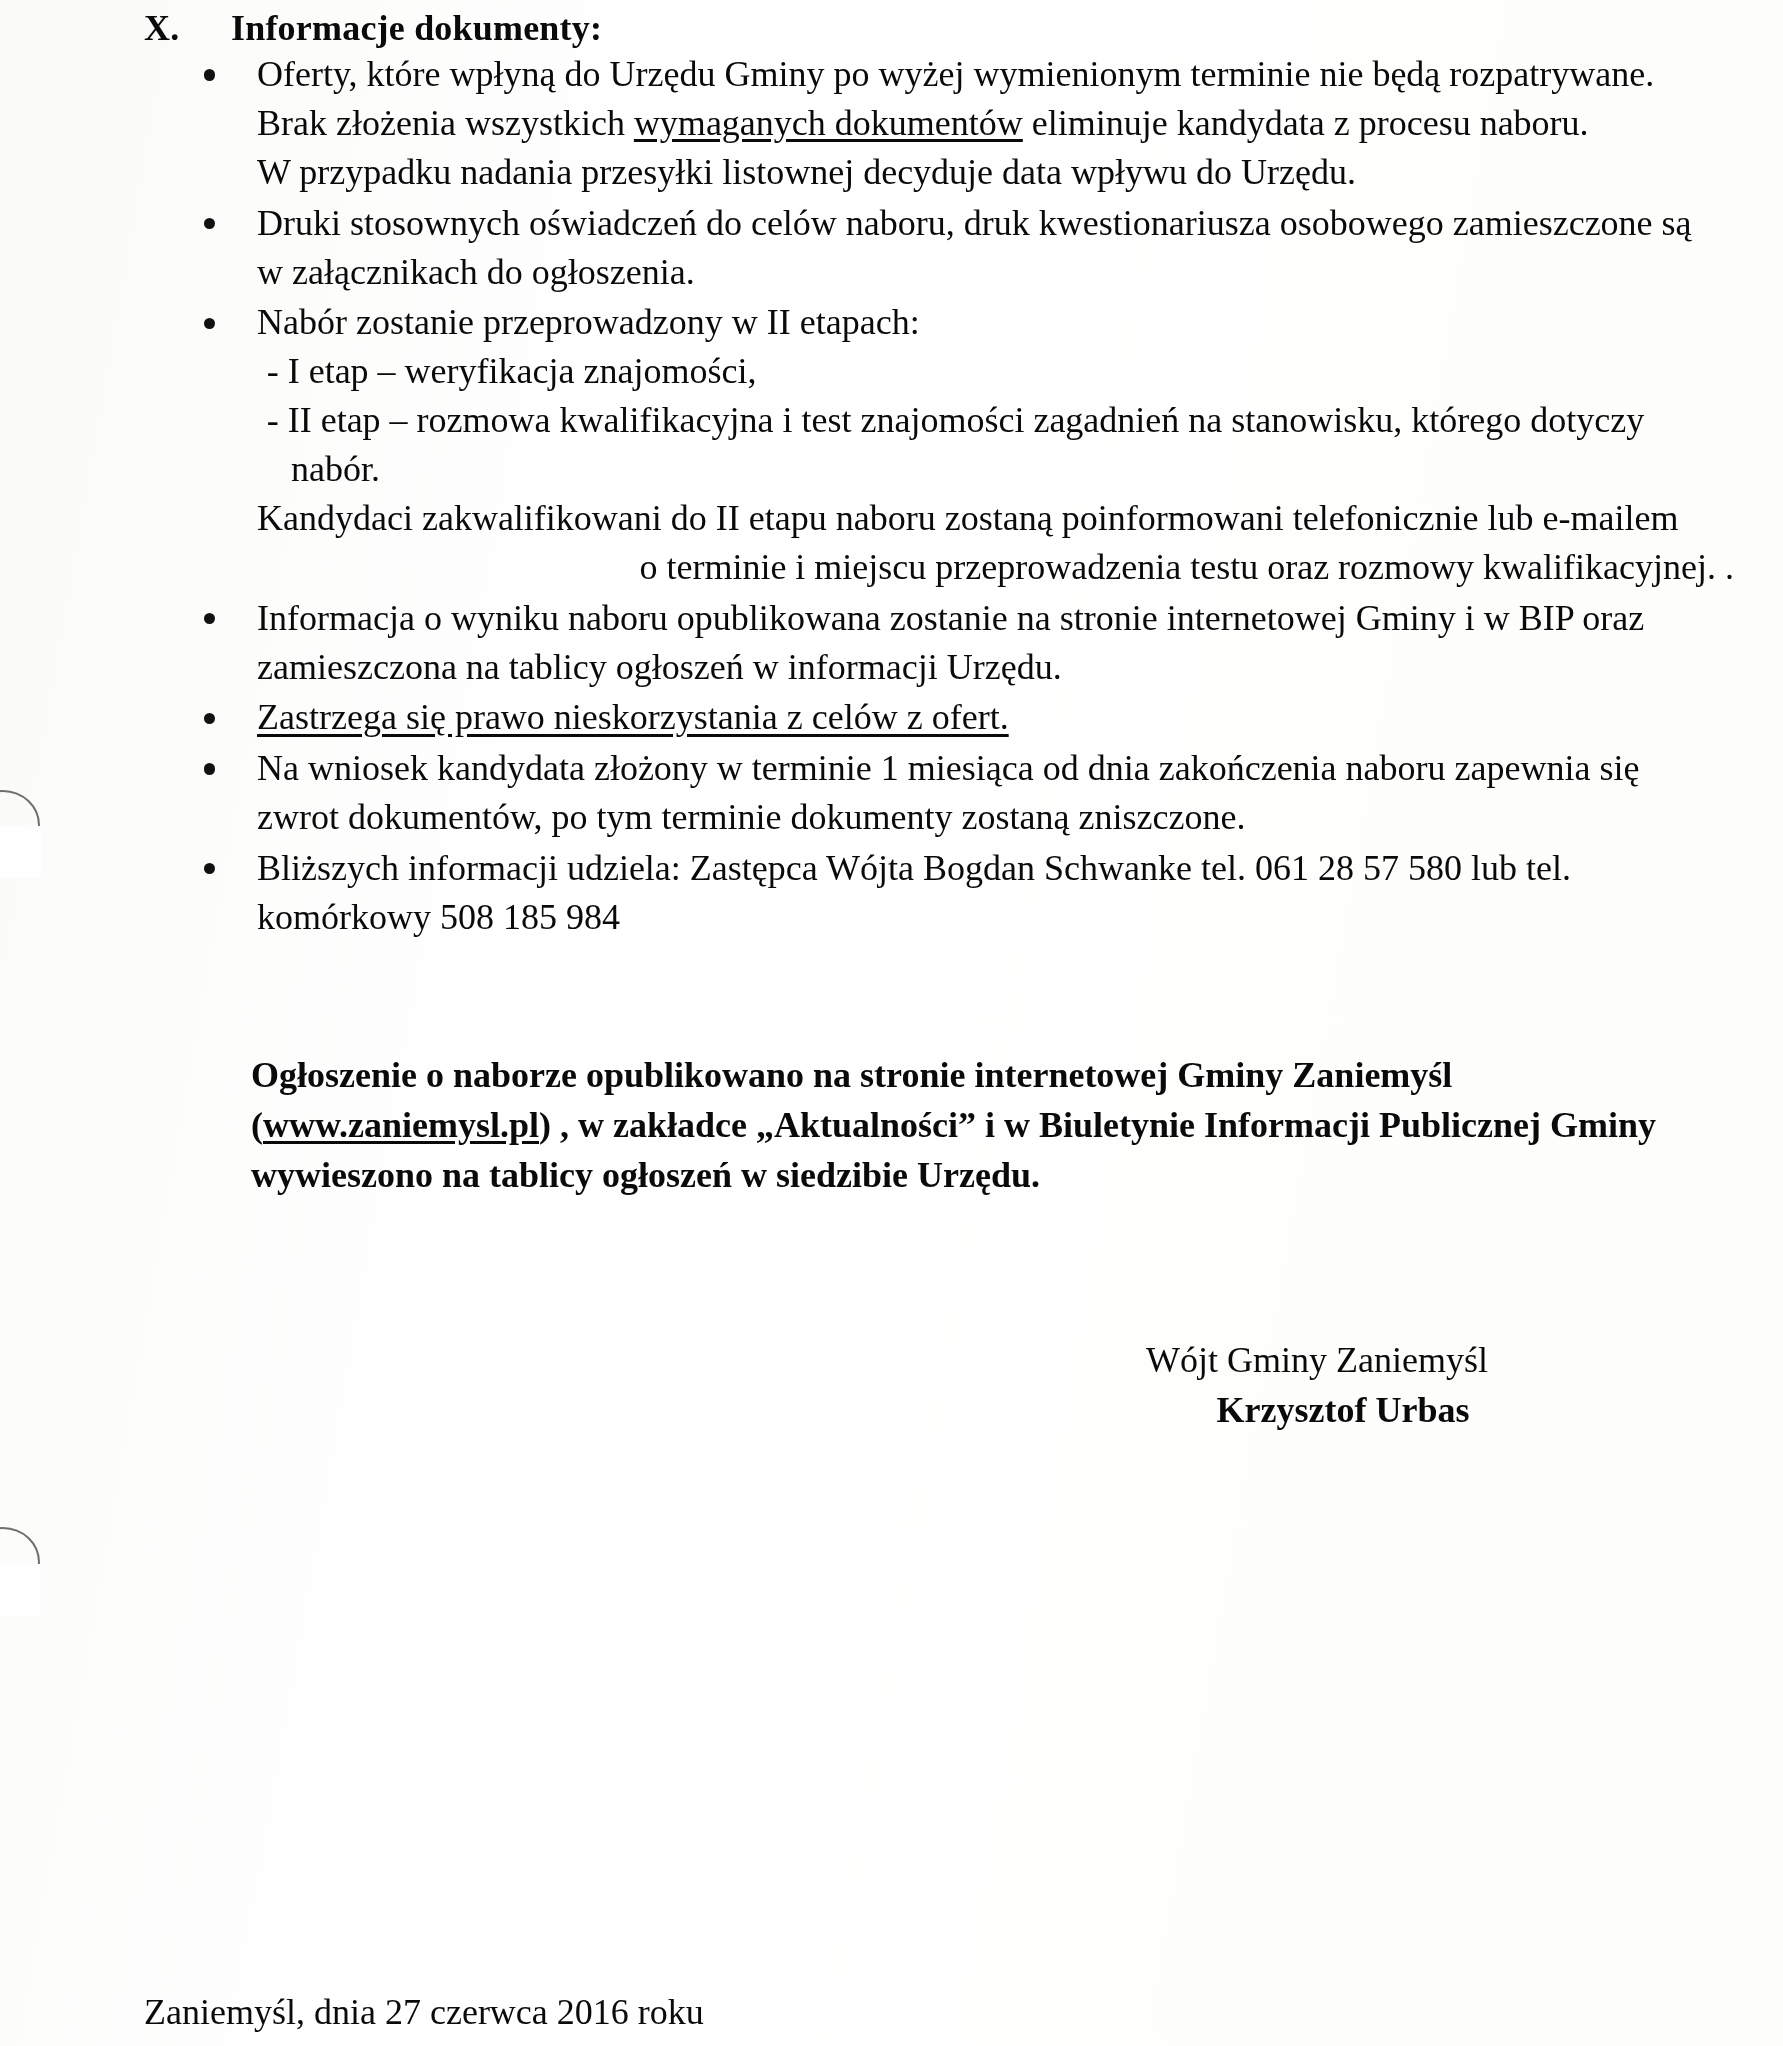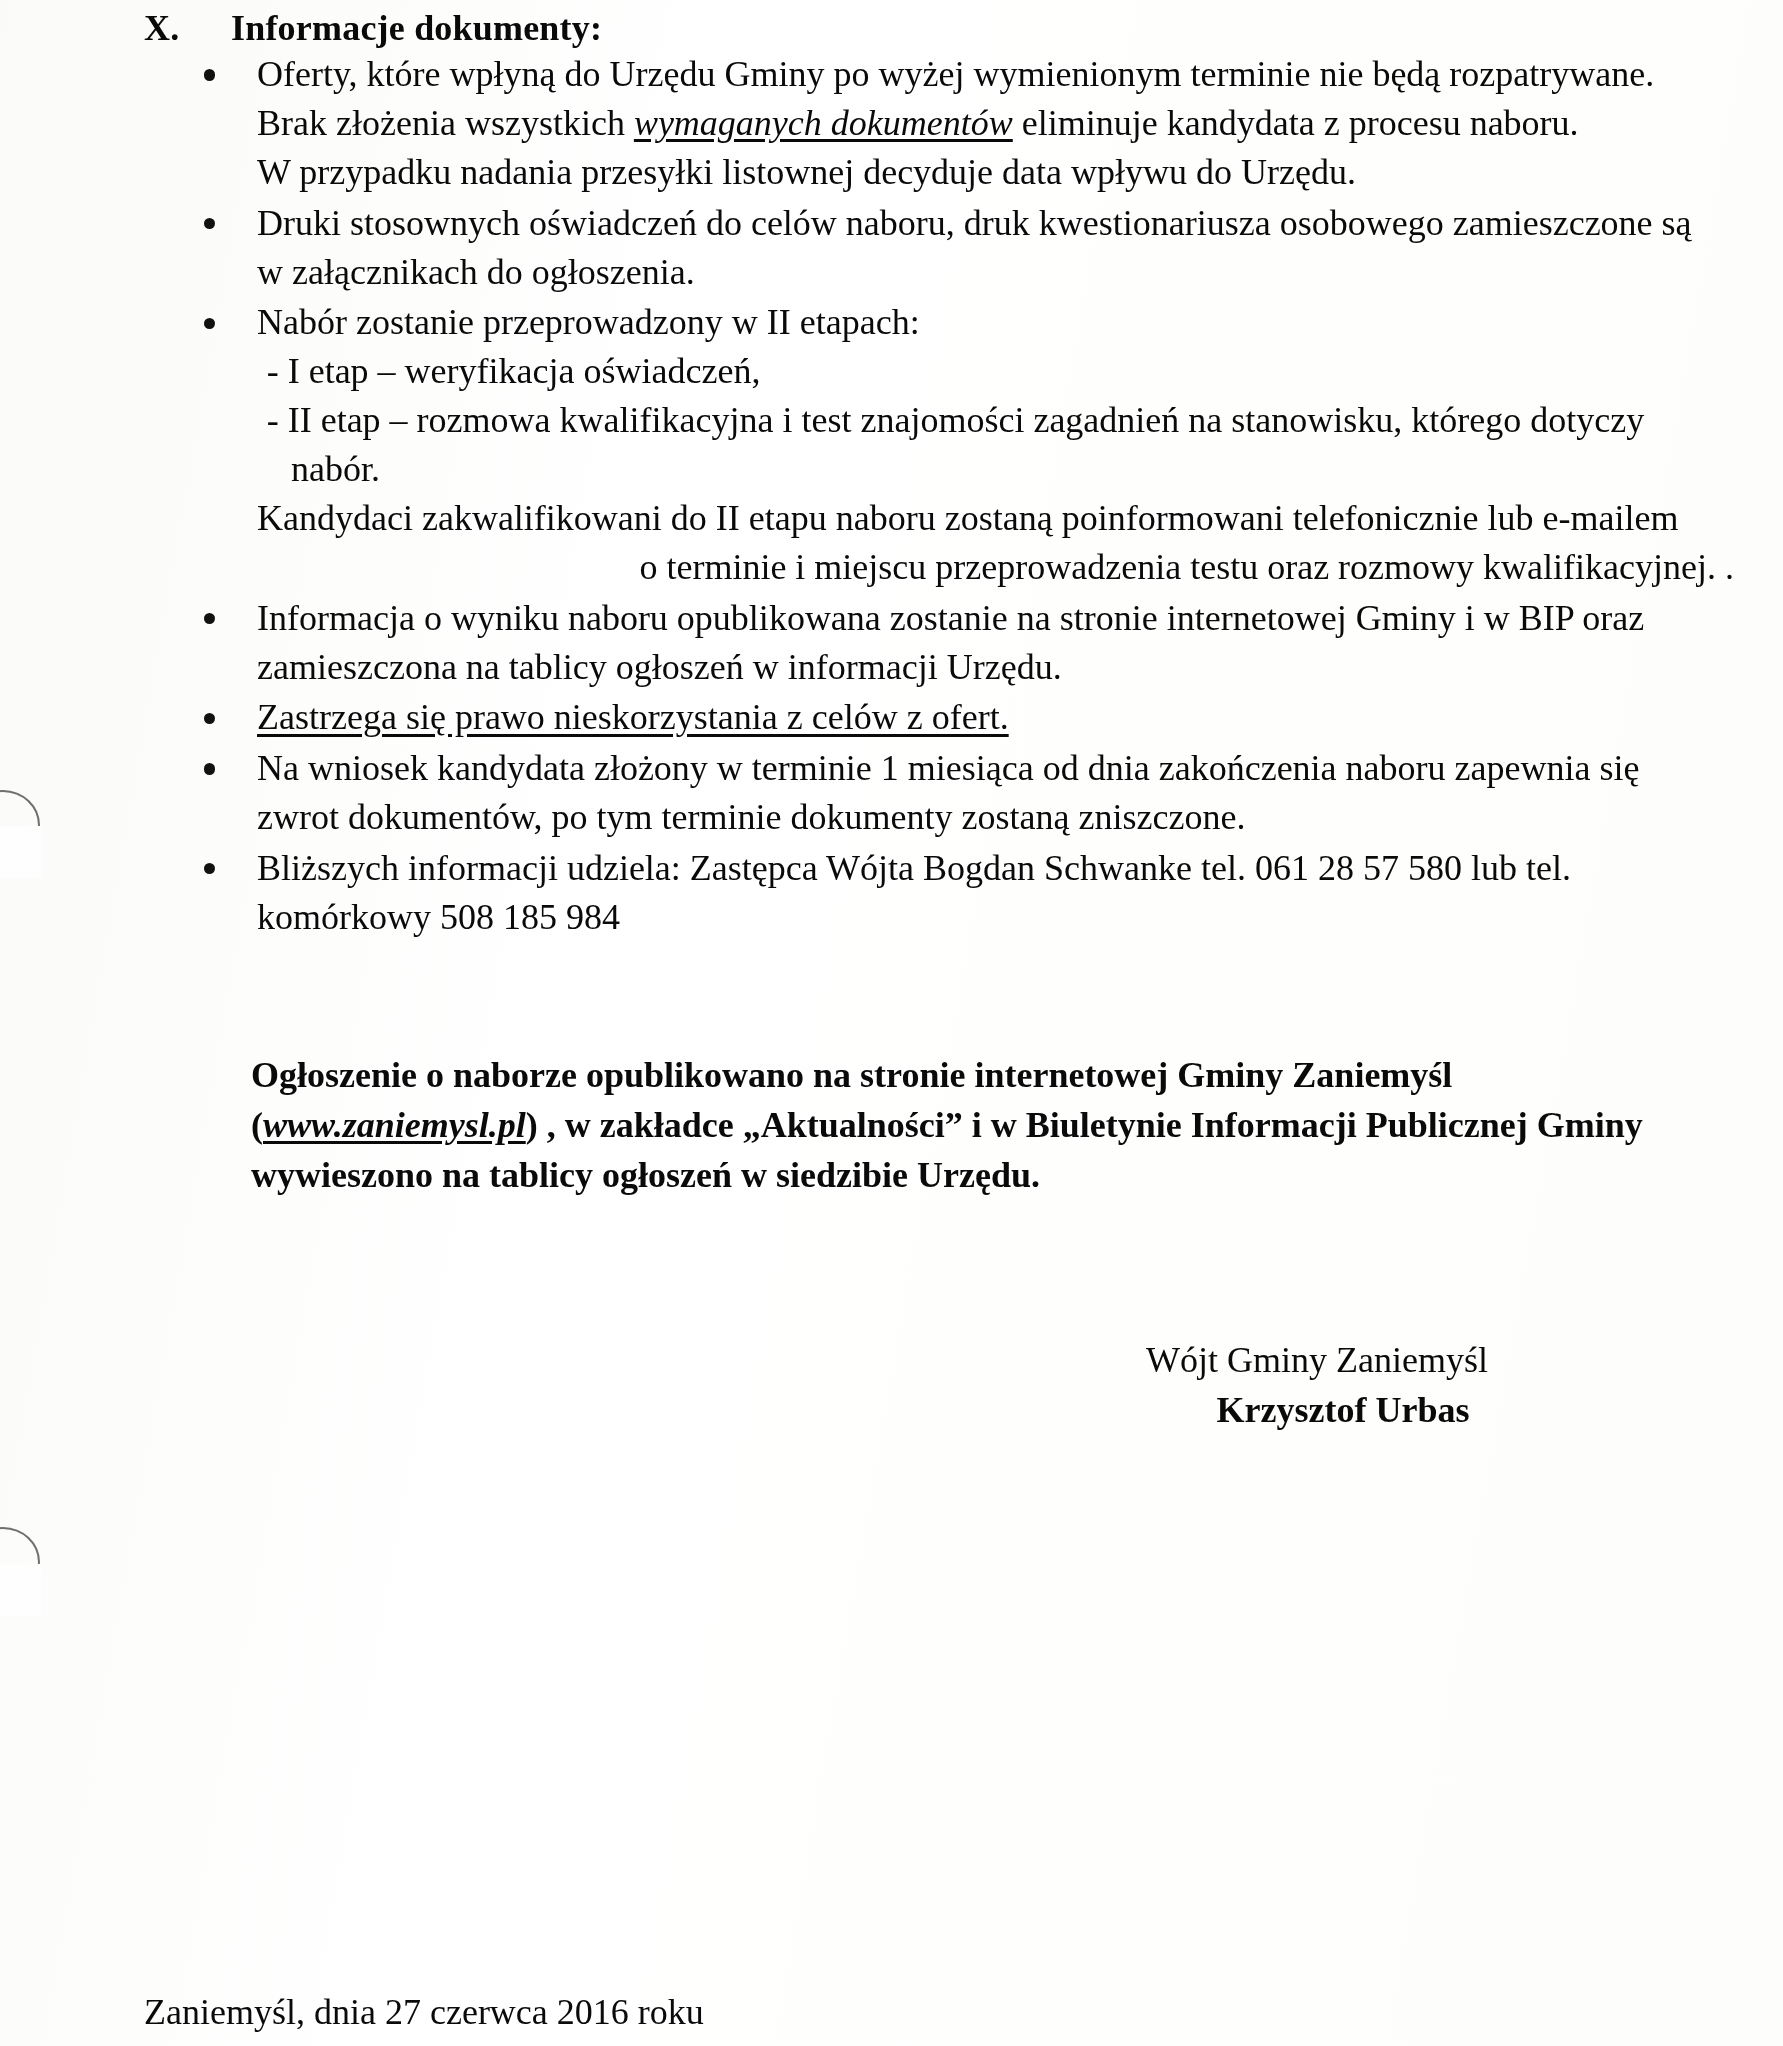--- a/index.html
+++ b/index.html
@@ -114,21 +114,21 @@
   }
   .sub-line.hang {
     padding-left: 34px;
   }
   .para-line {
     display: block;
     text-align: justify;
   }
   .para-line.last { text-align: right; }
 
-  u.ul { text-decoration: underline; text-underline-offset: 4px; font-style: italic; }
+  u.ul { text-decoration: underline; text-underline-offset: 4px; }
   .u-all { text-decoration: underline; text-underline-offset: 4.9px; }
 
   
   .notice {
     position: absolute;
     left: 251px;
     top: 1050px;
     width: 1483px;
     font-size: 36px;
     line-height: 50px;
@@ -189,21 +189,21 @@
 
       <div class="bullet-row">
         <span class="bullet-dot"></span>
         <span class="bullet-text">Druki stosownych oświadczeń do celów naboru, druk kwestionariusza osobowego zamieszczone są</span>
         <span class="bullet-text no-justify">w załącznikach do ogłoszenia.</span>
       </div>
 
       <div class="bullet-row">
         <span class="bullet-dot"></span>
         <span class="bullet-text no-justify">Nabór zostanie przeprowadzony w II etapach:</span>
-        <span class="sub-line">- I etap – weryfikacja oświadczeń,</span>
+        <span class="sub-line">- I etap – weryfikacja znajomości,</span>
         <span class="sub-line">- II etap – rozmowa kwalifikacyjna  i  test znajomości zagadnień na stanowisku, którego dotyczy</span>
         <span class="sub-line hang">nabór.</span>
         <span class="para-line">Kandydaci zakwalifikowani do II etapu naboru zostaną poinformowani telefonicznie lub  e-mailem</span>
         <span class="para-line last">o terminie i miejscu przeprowadzenia testu oraz rozmowy kwalifikacyjnej. .</span>
       </div>
 
       <div class="bullet-row">
         <span class="bullet-dot"></span>
         <span class="bullet-text">Informacja  o  wyniku  naboru  opublikowana zostanie na stronie internetowej Gminy i w BIP oraz</span>
         <span class="bullet-text no-justify">zamieszczona na tablicy ogłoszeń w informacji Urzędu.</span>

